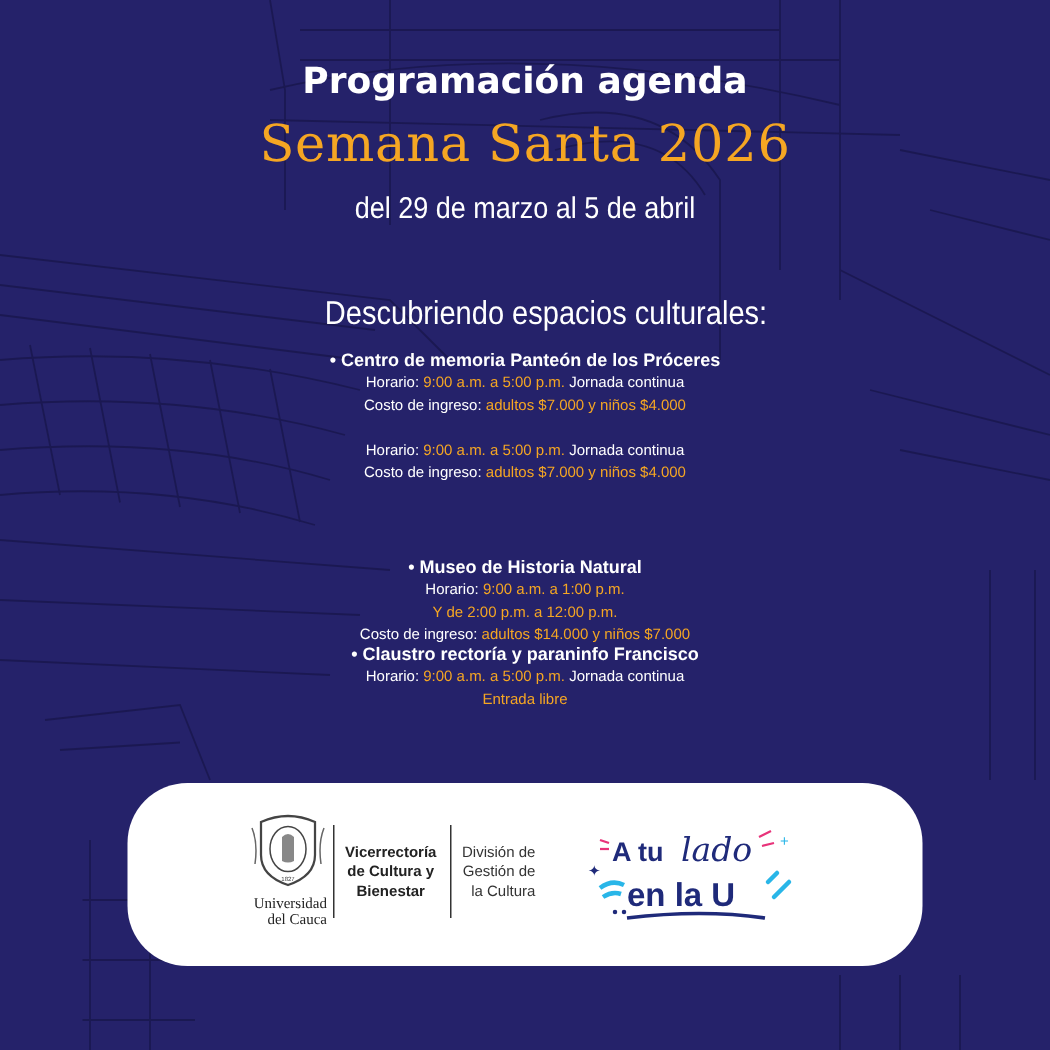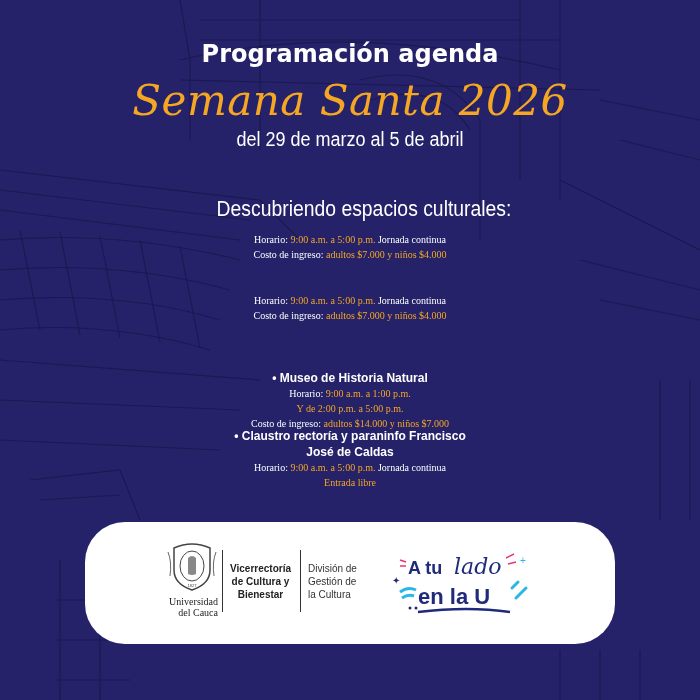--- a/index.html
+++ b/index.html
@@ -11,47 +11,47 @@
     color: #fff;
   }
   .bg-art { position: absolute; inset: 0; width: 700px; height: 700px; }
   .content { position: absolute; left: 0; top: 0; width: 700px; text-align: center; }
   .title {
     position: absolute; left: 0; width: 700px; top: 40px;
     font-family: "DejaVu Sans", sans-serif; font-weight: bold; font-size: 24px; color: #fff;
   }
   .title-script {
     position: absolute; left: 0; width: 700px; top: 76px;
-    font-family: "DejaVu Serif", serif; font-style: italic; font-size: 42px; color: #f5a623;
+    font-family: "DejaVu Serif", serif; font-size: 34px; color: #f5a623;
     letter-spacing: 0.5px;
   }
   .dates {
     position: absolute; left: 0; width: 700px; top: 128px;
     font-family: "Liberation Sans", sans-serif; font-size: 20px; color: #fff;
     transform: scaleX(0.9);
   }
   .section-title {
     position: absolute; left: 0; width: 728px; top: 196px;
     font-family: "Liberation Sans", sans-serif; font-size: 22px; color: #fff;
     transform: scaleX(0.88);
   }
   .venue { position: absolute; left: 0; width: 700px; text-align: center; }
   .venue-name { font-weight: bold; font-size: 12px; line-height: 16px; color: #fff; }
-  .venue-line { font-size: 10px; line-height: 15px; color: #fff; font-family: Liberation Serif, serif; }
+  .venue-line { font-size: 10px; line-height: 15px; color: #fff; }
   .hl { color: #f5a623; }
   .footer-card {
     position: absolute; left: 85px; top: 522px; width: 530px; height: 122px;
     background: #ffffff; border-radius: 40px;
   }
   .logo-uni { position: absolute; left: 73px; top: 20px; width: 60px; text-align: right; }
   .crest { width: 52px; height: 50px; margin: 0 auto; }
   .uni-name { font-family: "Liberation Serif", serif; font-size: 10px; line-height: 11px; color: #222; }
   .divider { position: absolute; top: 28px; width: 1px; height: 62px; background: #333; }
   .vice { position: absolute; left: 145px; top: 40px; font-weight: bold; font-size: 10px; line-height: 13px; color: #222; text-align: center; }
-  .division { position: absolute; left: 223px; top: 40px; font-size: 10px; line-height: 13px; color: #333; text-align: left; }
+  .division { position: absolute; left: 223px; top: 40px; font-size: 10px; line-height: 13px; color: #333; text-align: right; }
   .slogan { position: absolute; left: 303px; top: 20px; width: 160px; height: 80px; }
 </style>
 </head>
 <body>
 
 <svg class="bg-art" viewBox="0 0 700 700">
   <g fill="none" stroke="#1a1850" stroke-width="1.2" opacity="0.9">
     <path d="M180 0 L190 60 L190 140 M260 0 L260 150 M200 20 L520 20 M200 40 L560 40 M520 0 L520 180 M560 0 L560 200"></path>
     <path d="M180 60 Q350 20 560 70 M180 80 L600 90"></path>
     <path d="M360 80 Q440 60 480 120 L480 240 M370 100 Q440 80 470 130"></path>
@@ -68,39 +68,39 @@
   </g>
 </svg>
 
 <div class="content">
   <div class="title">Programación agenda</div>
   <div class="title-script">Semana Santa 2026</div>
   <div class="dates">del 29 de marzo al 5 de abril</div>
   <div class="section-title">Descubriendo espacios culturales:</div>
 
   <div class="venue" style="top:232px;">
+    <div class="venue-name">• Centro de memoria Panteón de los Próceres</div>
     <div class="venue-line"><span>Horario: </span><span class="hl">9:00 a.m. a 5:00 p.m.</span><span> Jornada continua</span></div>
     <div class="venue-line"><span>Costo de ingreso: </span><span class="hl">adultos $7.000 y niños $4.000</span></div>
   </div>
 
   <div class="venue" style="top:293px;">
     <div class="venue-line"><span>Horario: </span><span class="hl">9:00 a.m. a 5:00 p.m.</span><span> Jornada continua</span></div>
     <div class="venue-line"><span>Costo de ingreso: </span><span class="hl">adultos $7.000 y niños $4.000</span></div>
   </div>
 
   <div class="venue" style="top:354px;margin-top:16px;">
     <div class="venue-name">• Museo de Historia Natural</div>
     <div class="venue-line"><span>Horario: </span><span class="hl">9:00 a.m. a 1:00 p.m.</span></div>
-    <div class="venue-line"><span class="hl">Y de 2:00 p.m. a 5:00 p.m.</span></div>
+    <div class="venue-line"><span class="hl">Y de 2:00 p.m. a 12:00 p.m.</span></div>
     <div class="venue-line"><span>Costo de ingreso: </span><span class="hl">adultos $14.000 y niños $7.000</span></div>
   </div>
 
   <div class="venue" style="top:428px;">
     <div class="venue-name">• Claustro rectoría y paraninfo Francisco</div>
-    <div class="venue-name">José de Caldas</div>
     <div class="venue-line"><span>Horario: </span><span class="hl">9:00 a.m. a 5:00 p.m.</span><span> Jornada continua</span></div>
     <div class="venue-line"><span class="hl">Entrada libre</span></div>
   </div>
 </div>
 
 <div class="footer-card">
   <div class="logo-uni">
     <svg class="crest" viewBox="0 0 52 50">
       <path d="M8 6 Q26 -2 44 6 L44 28 Q44 42 26 48 Q8 42 8 28 Z" fill="none" stroke="#444" stroke-width="1.5"></path>
       <ellipse cx="26" cy="24" rx="12" ry="15" fill="none" stroke="#444" stroke-width="1"></ellipse>

